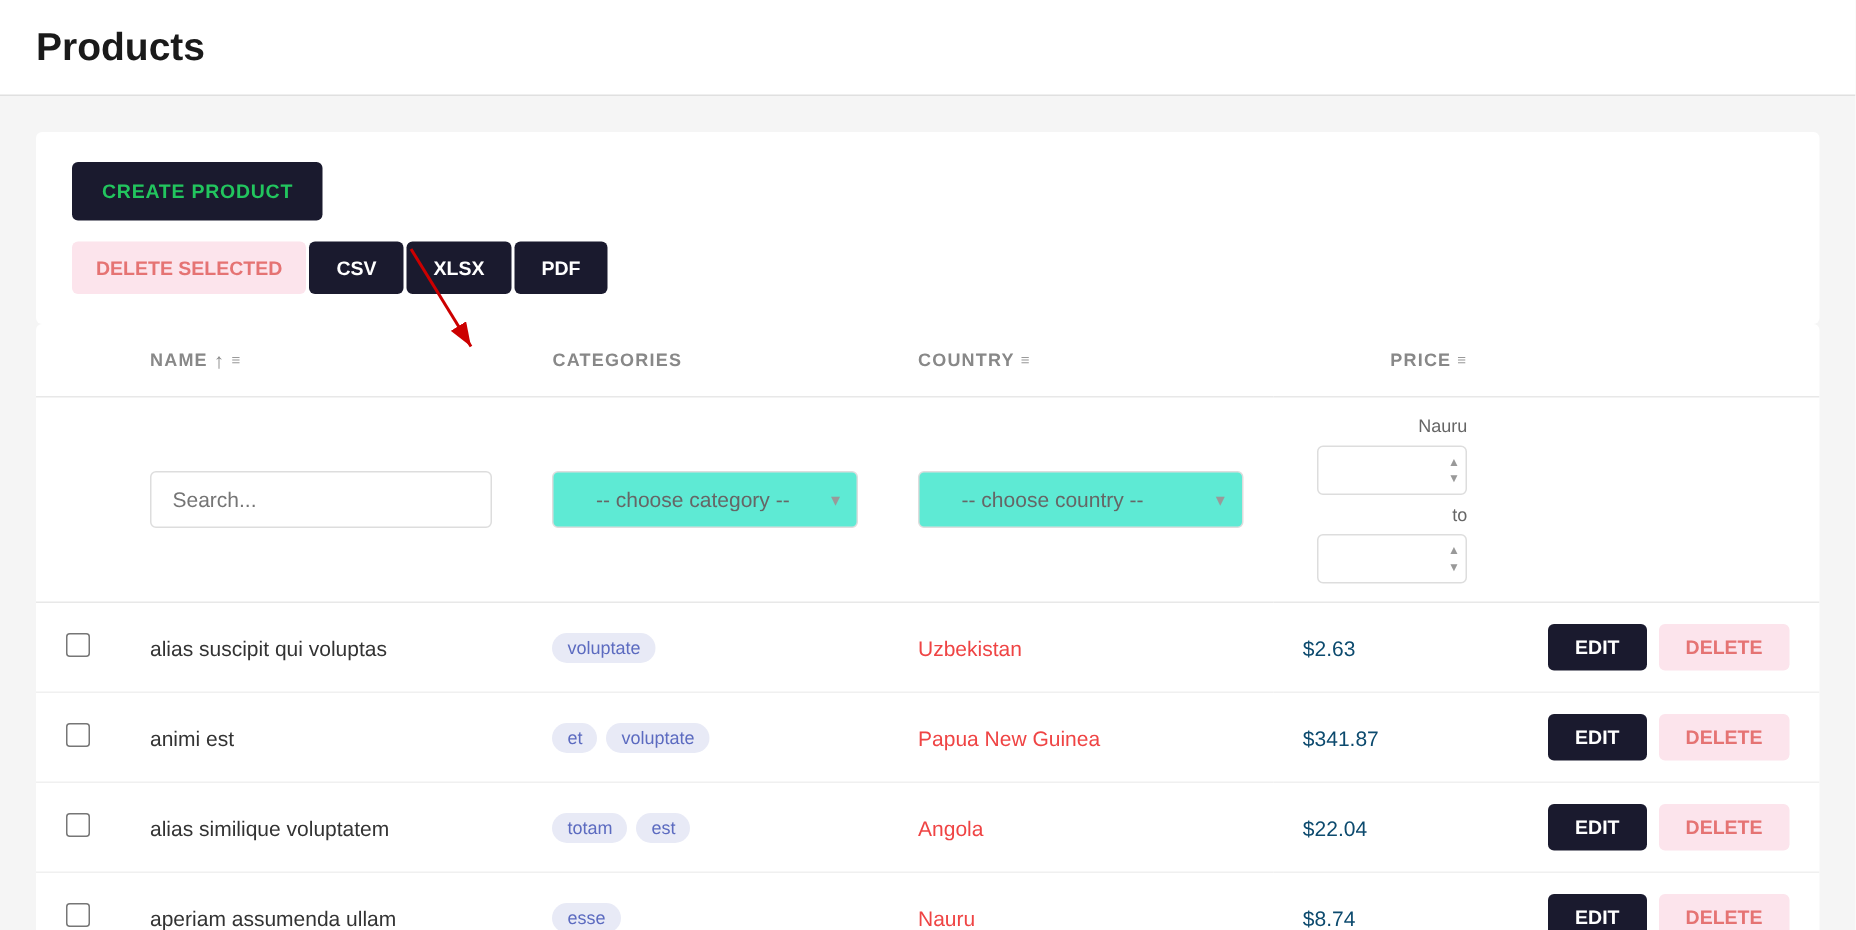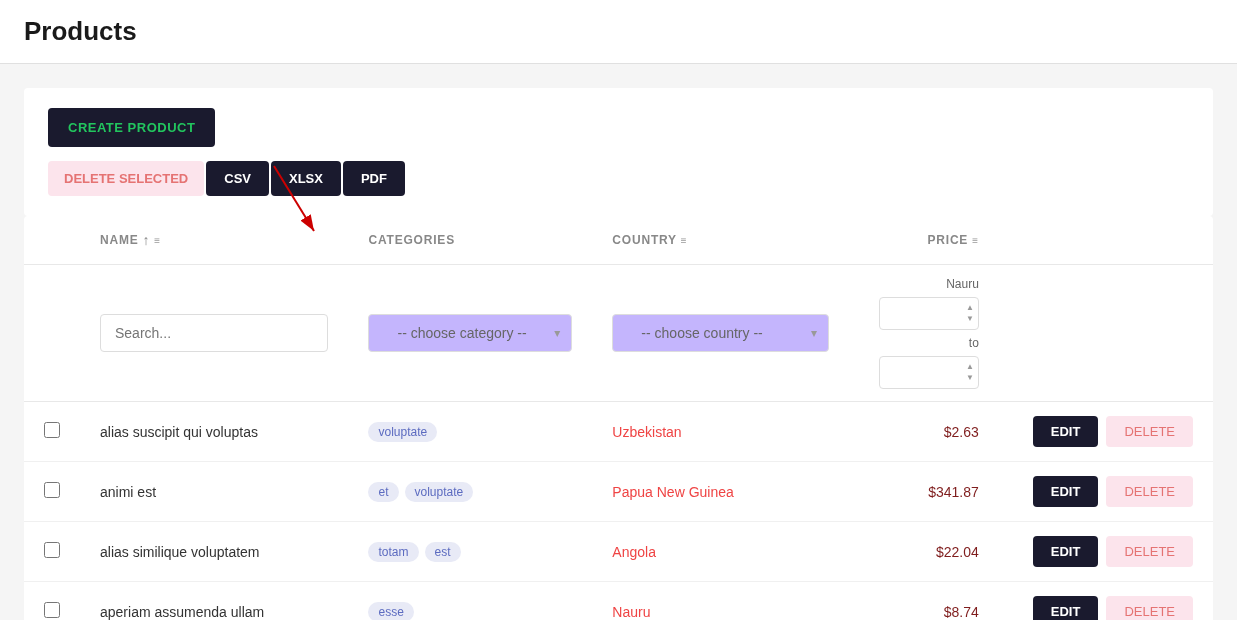--- a/index.html
+++ b/index.html
@@ -22,45 +22,45 @@
     .table-container { background: #fff; border-radius: 4px; overflow: hidden; position: relative; }
 
     table { width: 100%; border-collapse: collapse; }
     thead tr { border-bottom: 1px solid #e8e8e8; }
     th { padding: 16px 20px; text-align: left; font-size: 12px; font-weight: 700; color: #888; letter-spacing: 0.8px; text-transform: uppercase; }
     th .sort-icon { display: inline-flex; align-items: center; gap: 4px; cursor: pointer; }
     th .filter-icon { font-size: 10px; color: #999; cursor: pointer; }
 
     .filter-row td { padding: 12px 20px; border-bottom: 1px solid #e8e8e8; }
     .search-input { width: 100%; padding: 10px 14px; border: 1px solid #ddd; border-radius: 4px; font-size: 14px; color: #666; outline: none; }
-    .category-select, .country-select { width: 100%; padding: 10px 28px; border: 1px solid #ddd; border-radius: 4px; font-size: 14px; color: #666; background: #c4b5fd; appearance: none; cursor: pointer; outline: none; }
+    .category-select, .country-select { width: 100%; padding: 10px 28px; border: 1px solid #ddd; border-radius: 4px; font-size: 14px; color: #666; background: #5eead4; appearance: none; cursor: pointer; outline: none; }
     .select-wrapper { position: relative; }
     .select-wrapper::after { content: '▾'; position: absolute; right: 12px; top: 50%; transform: translateY(-50%); pointer-events: none; color: #999; font-size: 12px; }
 
     .price-filter { display: flex; flex-direction: column; gap: 6px; }
     .price-label { font-size: 12px; color: #666; }
     .price-input-wrapper { position: relative; }
     .price-input { width: 100px; padding: 8px 24px 8px 10px; border: 1px solid #ddd; border-radius: 4px; font-size: 13px; outline: none; }
     .price-spinners { position: absolute; right: 2px; top: 50%; transform: translateY(-50%); display: flex; flex-direction: column; gap: 0; }
     .price-spinners span { display: block; font-size: 8px; cursor: pointer; color: #999; line-height: 1.2; padding: 1px 3px; }
 
     tbody tr { border-bottom: 1px solid #f0f0f0; }
     td { padding: 14px 20px; font-size: 14px; color: #333; vertical-align: middle; }
 
     .checkbox-cell { width: 48px; text-align: center; }
     input[type="checkbox"] { width: 16px; height: 16px; cursor: pointer; accent-color: #1a1a2e; }
 
     .name-cell { color: #333; font-size: 14px; }
     .categories-cell { display: flex; gap: 6px; flex-wrap: wrap; }
     .tag { background: #e8eaf6; color: #5c6bc0; padding: 3px 10px; border-radius: 12px; font-size: 12px; font-weight: 500; }
     .country-cell { color: #ef4444; }
-    .price-cell { color: #7f1d1d; font-weight: 500; text-align: right; }
+    .price-cell { color: #0c4a6e; font-weight: 500; text-align: left; }
 
     .btn-edit { background: #1a1a2e; color: #fff; border: none; padding: 8px 18px; font-size: 13px; font-weight: 700; border-radius: 4px; cursor: pointer; }
-    .btn-delete { background: #fce4ec; color: #e57373; border: none; padding: 8px 18px; font-size: 13px; font-weight: 400; border-radius: 4px; cursor: pointer; }
+    .btn-delete { background: #fce4ec; color: #e57373; border: none; padding: 8px 18px; font-size: 13px; font-weight: 700; border-radius: 4px; cursor: pointer; }
 
     .actions-cell { display: flex; gap: 8px; justify-content: flex-end; }
 
     .th-name { min-width: 220px; }
     .th-categories { min-width: 200px; }
     .th-country { min-width: 240px; }
     .th-price { min-width: 120px; text-align: right; }
 
     
     .arrow-container {

